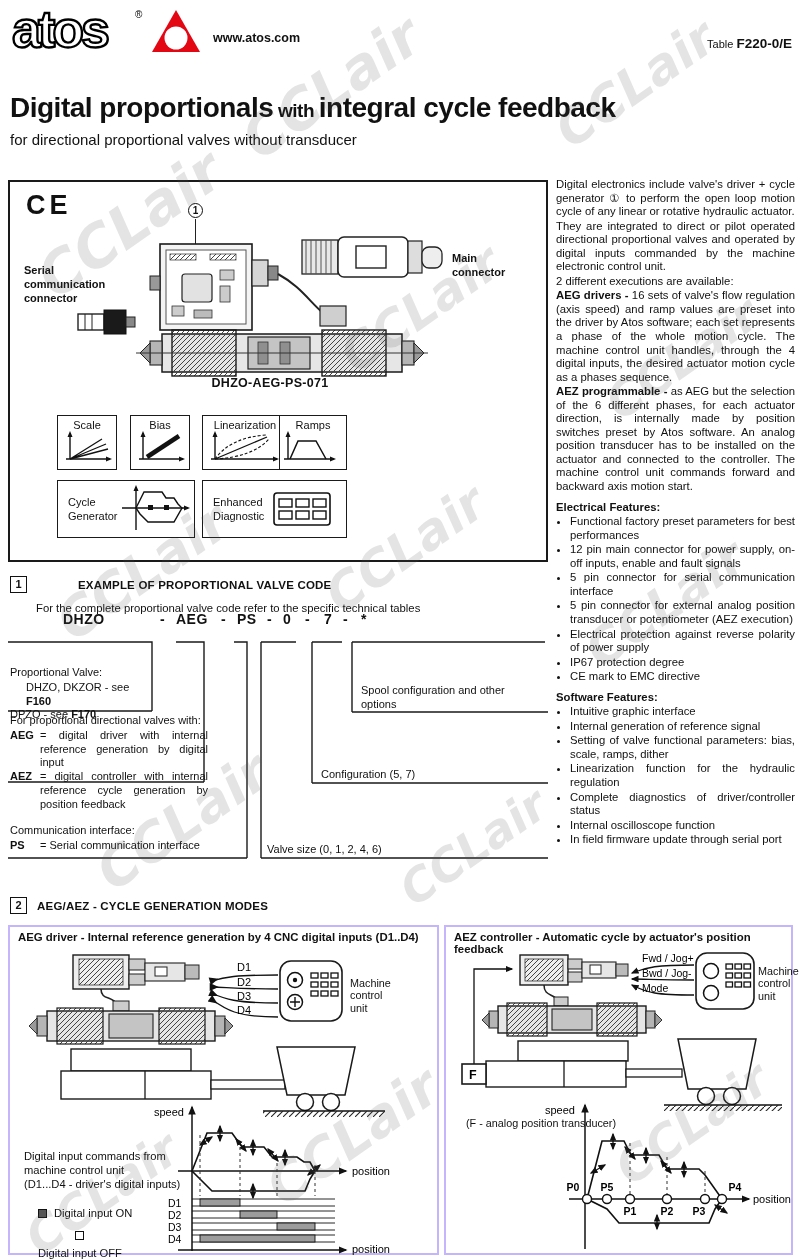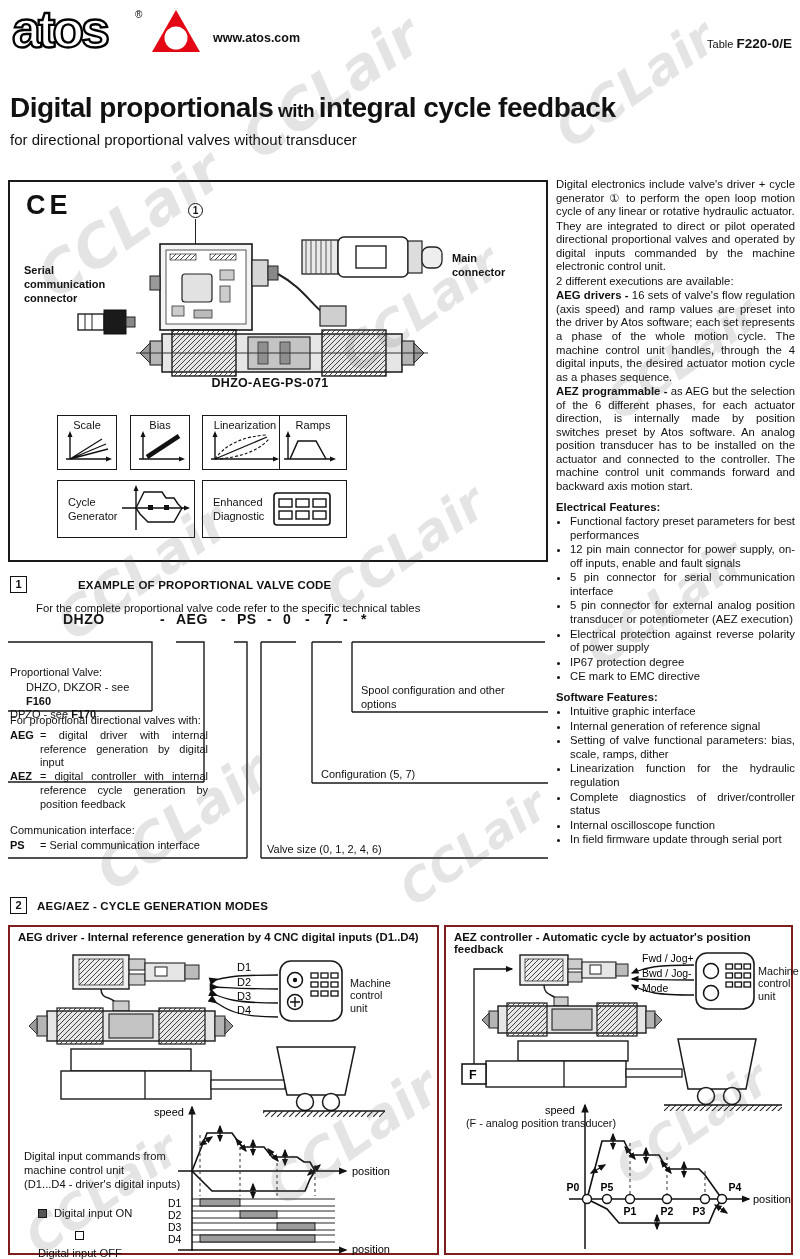--- a/index.html
+++ b/index.html
@@ -63,21 +63,21 @@
 
   
   .s1-sub { position:absolute; left:36px; top:602px; font-size:11.3px; }
   .code-seg { position:absolute; top:611px; font-size:14px; font-weight:bold; letter-spacing:.5px; }
   .tree-block { position:absolute; font-size:11px; line-height:1.25; }
   .tree-block .tt { margin-bottom:1px; }
   .defrow { display:flex; }
   .defrow .term { font-weight:bold; width:30px; flex:0 0 30px; }
 
   
-  .panel { position:absolute; top:925px; height:330px; border:2px solid #7f1d1d; background:#fff; }
+  .panel { position:absolute; top:925px; height:330px; border:2px solid #c4b5fd; background:#fff; }
   .panel-header { position:absolute; left:8px; top:4px; font-size:11.4px; font-weight:bold; }
   .mcu-label { position:absolute; font-size:10.8px; line-height:1.15; }
   .desc { position:absolute; font-size:11.2px; line-height:1.25; }
   .legend-row { position:absolute; font-size:11.2px; display:flex; align-items:center; gap:7px; }
   .sq { width:9px; height:9px; border:1.4px solid #111; display:inline-block; }
   .sq.on { background:#555; }
   .trans-caption { position:absolute; font-size:10.8px; }
 
   svg text { font-family:"Liberation Sans", sans-serif; }
 </style>

